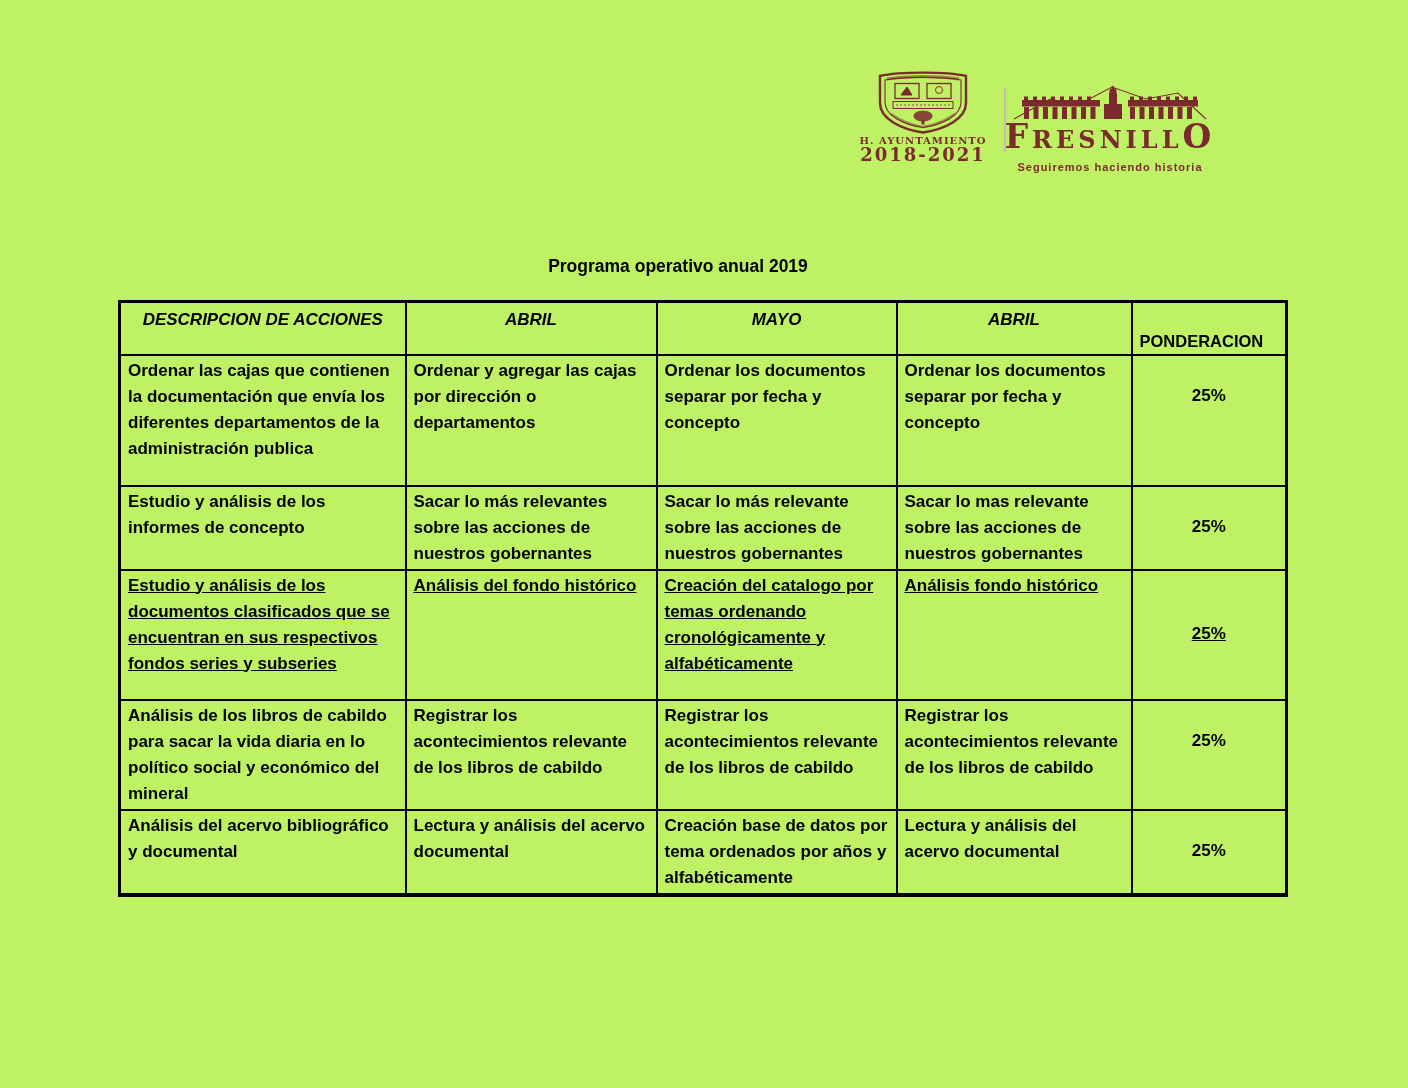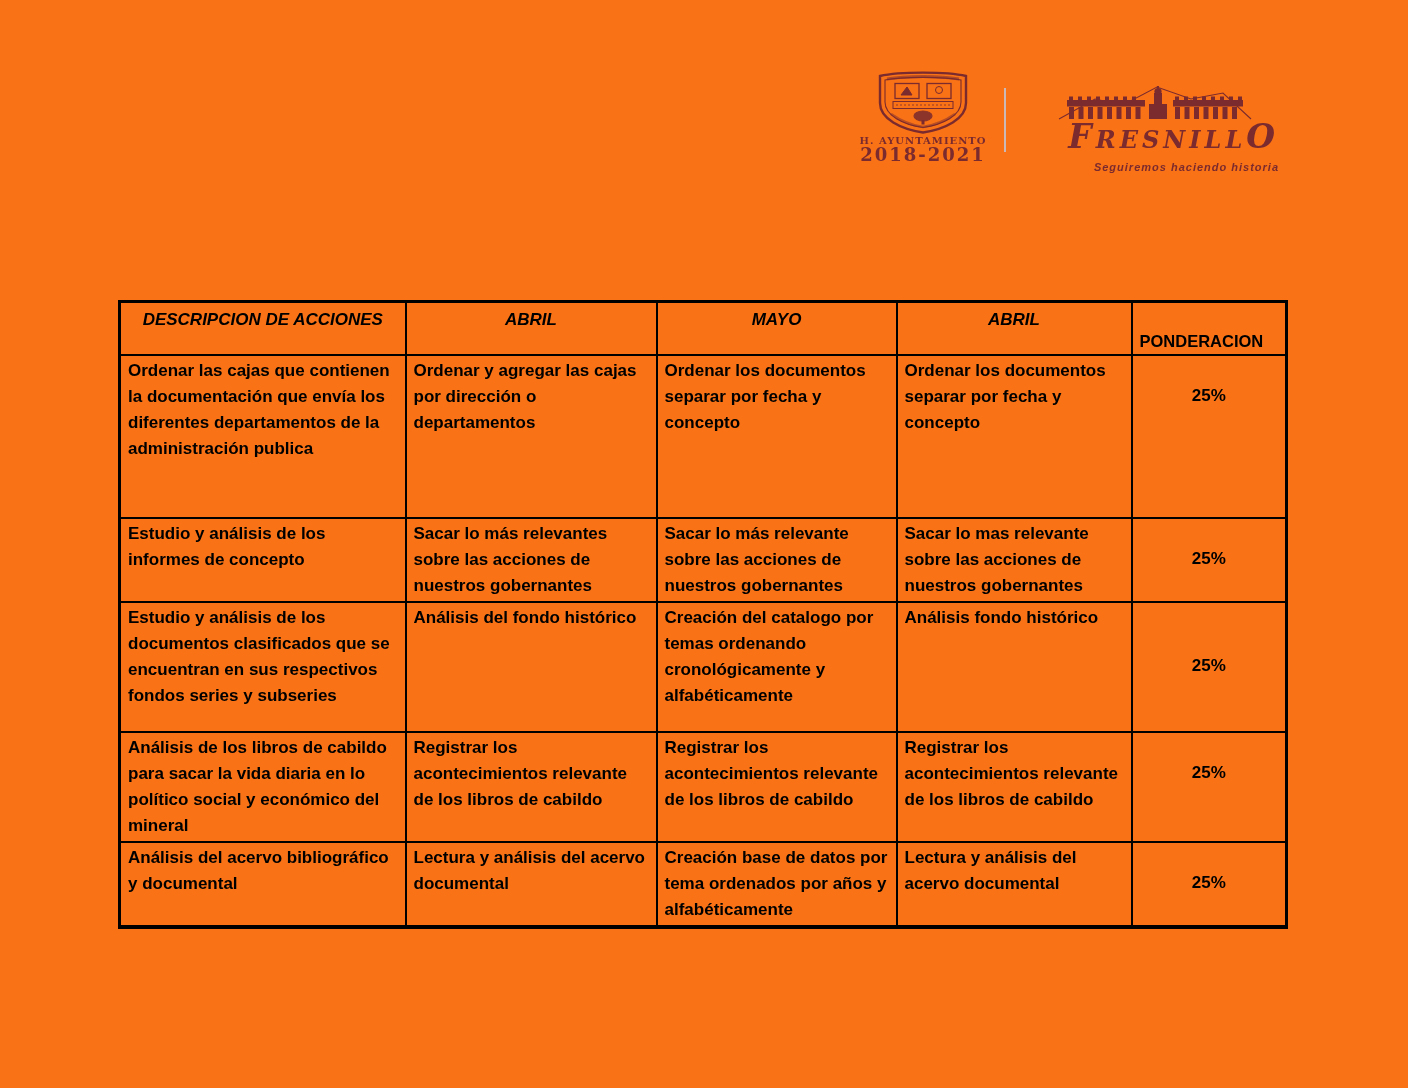--- a/index.html
+++ b/index.html
@@ -1,29 +1,29 @@
 <!DOCTYPE html>
 <html><head>
 <meta charset="utf-8">
 <style>
   html,body { margin:0; padding:0; background:#e8e8e8; }
   .page {
-    position:relative; width:1408px; height:1088px; background:#f97316;
+    position:relative; width:1408px; height:1088px; background:#bef264;
     font-family:"Liberation Sans", sans-serif; color:#000; overflow:hidden;
   }
 
   
   .crest-wrap { position:absolute; left:858px; top:70px; width:130px; text-align:center; color:#7b2a2e; }
   .crest-wrap svg { display:block; margin:0 auto; }
   .crest-line1 { font-family:"DejaVu Serif", serif; font-weight:bold; font-size:10px; letter-spacing:1px; margin-top:1px; white-space:nowrap; }
   .crest-line2 { font-family:"DejaVu Serif", serif; font-weight:bold; font-size:18px; letter-spacing:2px; line-height:18px; white-space:nowrap; }
 
   .logo-divider { position:absolute; left:1004px; top:88px; width:2px; height:64px; background:#cbb9b7; }
 
-  .fresnillo-wrap { position:absolute; left:1031px; top:84px; width:248px; text-align:right; color:#7b2a2e;font-style:italic; }
+  .fresnillo-wrap { position:absolute; left:986px; top:84px; width:248px; text-align:center; color:#7b2a2e; }
   .fresnillo-wrap svg { display:block; margin:0 auto; }
   .fresnillo-name { font-family:"DejaVu Serif", serif; font-weight:bold; font-size:24px; letter-spacing:4px; line-height:26px; white-space:nowrap; }
   .fresnillo-name .big { font-size:33px; }
   .fresnillo-tagline { font-size:11px; font-weight:bold; letter-spacing:1px; margin-top:8px; white-space:nowrap; }
 
   
   .doc-title { position:absolute; top:195px; left:0; width:1340px; text-align:center; }
   .doc-title span {
     display:inline-block; font-family:"DejaVu Serif", serif; font-weight:bold; font-size:25px;
     letter-spacing:1px; transform:scaleX(0.82); transform-origin:center;
@@ -41,24 +41,24 @@
   th.hdr-pond { font-size:16.5px; font-weight:bold; text-align:left; vertical-align:bottom; padding:0 1px 3px 7px; letter-spacing:0px; }
 
   td.cell { font-size:17px; font-weight:bold; text-align:left; vertical-align:top;
     padding:2px 8px 2px 7px; line-height:26px; }
   td.pct { font-size:17px; font-weight:bold; text-align:center; }
   td.pct-upper { vertical-align:top; padding-top:30px; }
   td.pct-top { vertical-align:top; padding-top:4px; }
   td.pct-mid { vertical-align:middle; padding-top:0; }
 
   tr.hr0 { height:53px; }
-  tr.r0 { height:163px; }
+  tr.r0 { height:131px; }
   tr.r1 { height:52px; }
   tr.r2 { height:80px; }
-  tr.r3 { height:130px; }
+  tr.r3 { height:130px;text-decoration:underline; }
   tr.r4 { height:106px; }
   tr.r5 { height:79px; }
 </style>
 </head>
 <body>
 
 <div class="page">
 
   <div class="crest-wrap">
     <svg width="104" height="64" viewBox="0 0 104 64" fill="none" stroke="#7b2a2e">
@@ -122,20 +122,21 @@
       <rect x="137" y="23" width="5" height="12"></rect>
         <rect x="146.5" y="23" width="5" height="12"></rect>
       <rect x="156" y="23" width="5" height="12"></rect>
         <rect x="165.5" y="23" width="5" height="12"></rect>
       <rect x="175" y="23" width="5" height="12"></rect>
     </svg>
     <div class="fresnillo-name"><span class="big">F</span><span>RESNILL</span><span class="big">O</span></div>
     <div class="fresnillo-tagline">Seguiremos haciendo historia</div>
   </div>
 
+  <div class="doc-subtitle">Programa operativo anual 2019</div>
 
   <table class="poa">
     <colgroup>
       <col style="width:286px">
         <col style="width:251px">
         <col style="width:240px">
       <col style="width:235px">
         <col style="width:155px">
     </colgroup>
     <thead>

